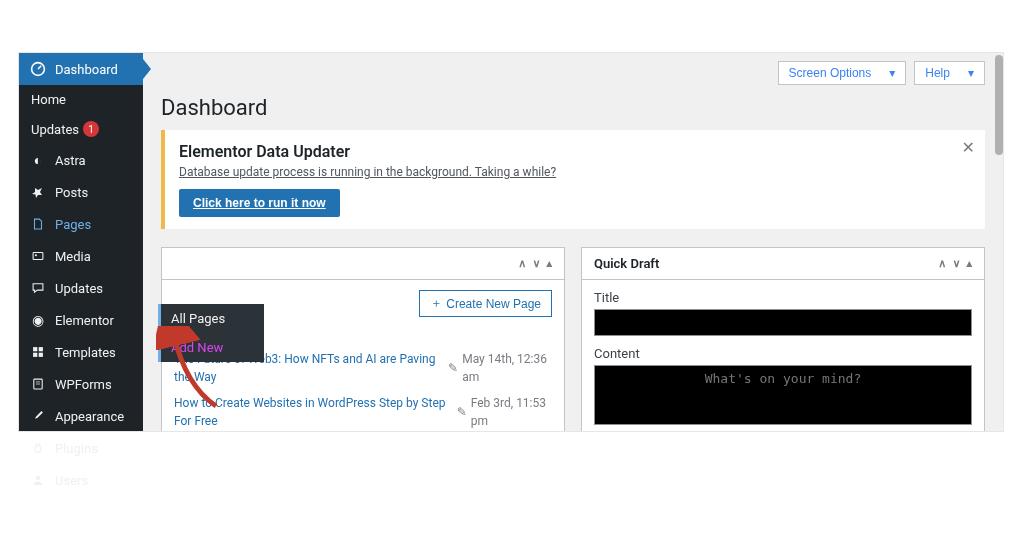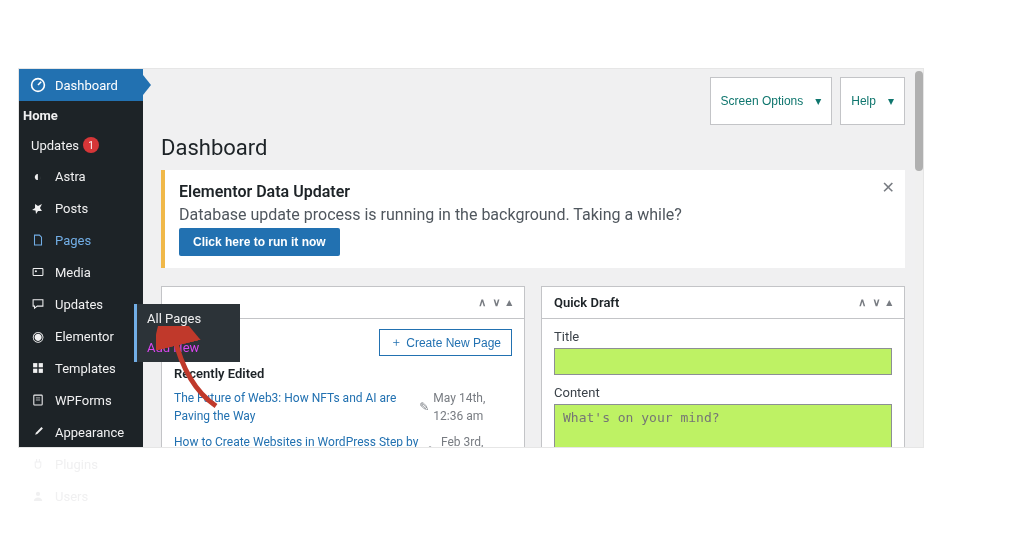--- a/index.html
+++ b/index.html
@@ -1,57 +1,57 @@
 <!DOCTYPE html>
 <html><head>
 <meta charset="utf-8">
 <style>
 * { box-sizing: border-box; margin: 0; padding: 0; }
 body { font-family: -apple-system, BlinkMacSystemFont, "Segoe UI", Roboto, sans-serif; font-size: 13px; background: #fff; color: #3c434a; }
 .viewport { width: 1024px; height: 538px; overflow: hidden; position: relative; }
-.app { position: absolute; top: 68px; left: 18px; width: 906px; height: 380px; display: flex; background: #f0f0f1; border: 1px solid #e6e6e6; }
+.app { position: absolute; top: 52px; left: 18px; width: 986px; height: 380px; display: flex; background: #f0f0f1; border: 1px solid #e6e6e6; }
 .scrollbar { position: absolute; right: 0; top: 0; bottom: 0; width: 8px; background: #f0f0f0; }
 .scrollbar-thumb { position: absolute; top: 2px; width: 8px; height: 100px; background: #b0b0b0; border-radius: 4px; }
 .sidebar { width: 124px; background: #1d2327; color: #fff; display: flex; flex-direction: column; font-size: 13px; }
 .sidebar-item { display: flex; align-items: center; padding: 7px 8px 7px 10px; cursor: pointer; color: #f0f0f1; position: relative; }
 .sidebar-item.active { background: #2271b1; color: #fff; }
 .sidebar-item.active::after { content: ""; position: absolute; right: -8px; top: 50%; transform: translateY(-50%); border-left: 8px solid #2271b1; border-top: 10px solid transparent; border-bottom: 10px solid transparent; }
 .sidebar-item.highlight { color: #72aee6; }
 .sidebar-icon { width: 18px; height: 18px; margin-right: 8px; display: inline-flex; align-items: center; justify-content: center; font-size: 14px; }
 .sidebar-sub { padding-left: 30px; font-size: 13px; }
 .sidebar-sep { height: 8px; }
 .badge { display: inline-flex; align-items: center; justify-content: center; min-width: 16px; height: 16px; border-radius: 8px; background: #d63638; color: #fff; font-size: 10px; margin-left: 4px; padding: 0 4px; }
-.flyout { position: absolute; left: 134px; top: 304px; width: 106px; background: #2c3338; border-left: 3px solid #72aee6; z-index: 20; }
+.flyout { position: absolute; left: 158px; top: 304px; width: 106px; background: #2c3338; border-left: 3px solid #72aee6; z-index: 20; }
 .flyout-item { padding: 7px 10px; color: #f0f0f1; font-size: 13px; cursor: pointer; }
 .flyout-item.hl { color: #d946ef; }
 .main { flex: 1; padding: 0 18px 10px 18px; overflow: hidden; position: relative; }
 .contextual { display: flex; justify-content: flex-end; gap: 8px; padding: 8px 0; }
-.ctx-btn { background: #fff; border: 1px solid #c3c4c7; padding: 16px 10px; font-size: 12px; display: flex; align-items: center; gap: 12px; cursor: pointer; color: #0f766e; }
+.ctx-btn { background: #fff; border: 1px solid #c3c4c7; padding: 4px 10px; font-size: 12px; display: flex; align-items: center; gap: 18px; cursor: pointer; color: #3b82f6; }
 .page-title { font-size: 22px; font-weight: 400; color: #1d2327; margin: 2px 0 10px; }
 .notice { background: #fff; border-left: 4px solid #f0b849; padding: 12px 14px; display: flex; position: relative; margin-bottom: 18px; }
 .notice-body { flex: 1; }
 .notice h3 { font-size: 16px; font-weight: 600; color: #1d2327; margin-bottom: 4px; }
-.notice p { font-size: 16px; color: #50575e; margin-bottom: 4px; }
-.notice-btn { background: #2271b1; color: #fff; border: none; padding: 7px 14px; font-size: 12px; cursor: pointer; font-weight: 600; border-radius: 2px; }
+.notice p { font-size: 12px; color: #50575e; margin-bottom: 10px; text-decoration: underline; }
+.notice-btn { background: #2271b1; color: #fff; border: none; padding: 7px 14px; font-size: 12px; cursor: pointer; font-weight: 600; border-radius: 2px; text-decoration: underline; }
 .notice-close { position: absolute; top: 8px; right: 10px; border: none; background: none; font-size: 16px; color: #787c82; cursor: pointer; }
 .cols { display: flex; gap: 16px; }
 .col { flex: 1; }
 .postbox { background: #fff; border: 1px solid #c3c4c7; margin-bottom: 16px; }
 .postbox-header { display: flex; align-items: center; justify-content: space-between; border-bottom: 1px solid #c3c4c7; padding: 8px 12px; font-size: 13px; font-weight: 600; color: #1d2327; }
 .postbox-actions { display: flex; gap: 6px; color: #787c82; }
 .postbox-actions span { cursor: pointer; font-size: 11px; }
 .postbox-inside { padding: 10px 12px; font-size: 13px; }
 .create-btn { border: 1px solid #2271b1; color: #2271b1; background: #fff; padding: 4px 10px; font-size: 12px; cursor: pointer; display: inline-flex; align-items: center; gap: 4px; }
 .list-hdr { display: flex; justify-content: space-between; align-items: center; margin-bottom: 10px; }
 .section-sub { font-weight: 600; margin: 6px 0 8px; color: #1d2327; }
 .post-row { display: flex; align-items: flex-start; gap: 6px; margin-bottom: 8px; font-size: 12px; line-height: 1.5; }
 .post-row a { color: #2271b1; text-decoration: none; flex-shrink: 1; }
 .post-meta { color: #787c82; display: inline-flex; align-items: center; gap: 4px; }
 .field-label { font-size: 13px; color: #3c434a; margin-bottom: 4px; display: block; }
-.text-input { width: 100%; border: 1px solid #8c8f94; padding: 5px 8px; font-size: 13px; background: #bef264; margin-bottom: 10px; }
+.text-input { width: 100%; border: 1px solid #8c8f94; padding: 5px 8px; font-size: 13px; background: #000000; margin-bottom: 10px; text-align: center; }
 textarea.text-input { height: 60px; resize: none; color: #787c82; }
 .arrow { position: absolute; left: 156px; top: 326px; z-index: 30; pointer-events: none; }
 </style>
 </head>
 <body>
 
 <div class="viewport">
   <div class="app">
     <div class="scrollbar">
         <div class="scrollbar-thumb"></div>
@@ -60,21 +60,21 @@
     <div class="sidebar">
       <div class="sidebar-item active">
         <span class="sidebar-icon">
           <svg viewBox="0 0 20 20" width="16" height="16" fill="currentColor">
               <circle cx="10" cy="10" r="8" fill="none" stroke="currentColor" stroke-width="2"></circle>
               <path d="M10 10 L14 6" stroke="currentColor" stroke-width="2"></path>
             </svg>
         </span>
         <span>Dashboard</span>
       </div>
-      <div class="sidebar-item sidebar-sub" style="padding-left:4px;font-weight:700">
+      <div class="sidebar-item sidebar-sub" style="padding-left:12px;font-weight:400">
           <span>Home</span>
         </div>
       <div class="sidebar-item sidebar-sub" style="padding-left:12px">
         <span>Updates</span>
         <span class="badge">1</span>
       </div>
       <div class="sidebar-item">
         <span class="sidebar-icon">◐</span>
         <span>Astra</span>
       </div>

